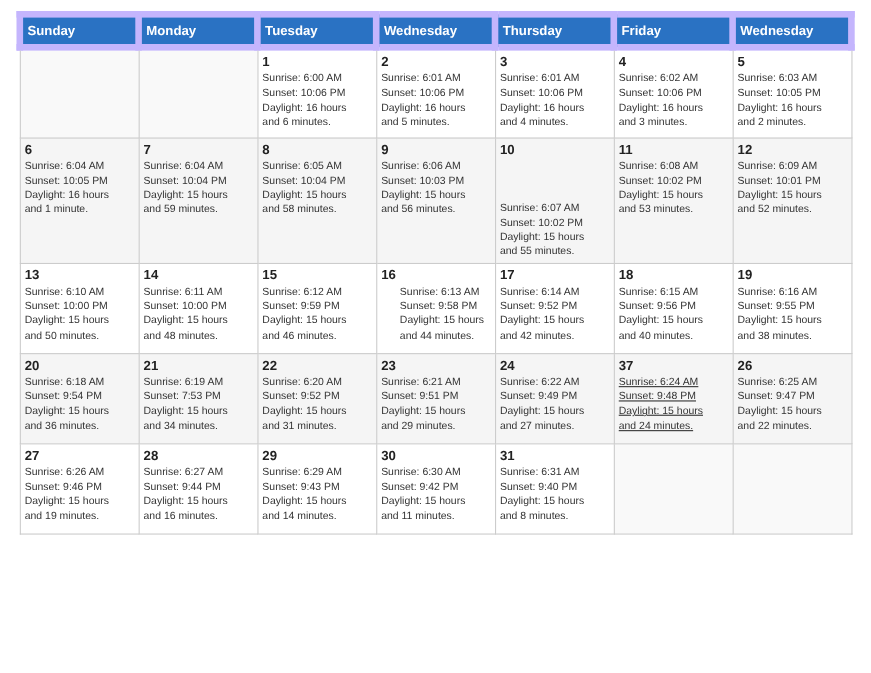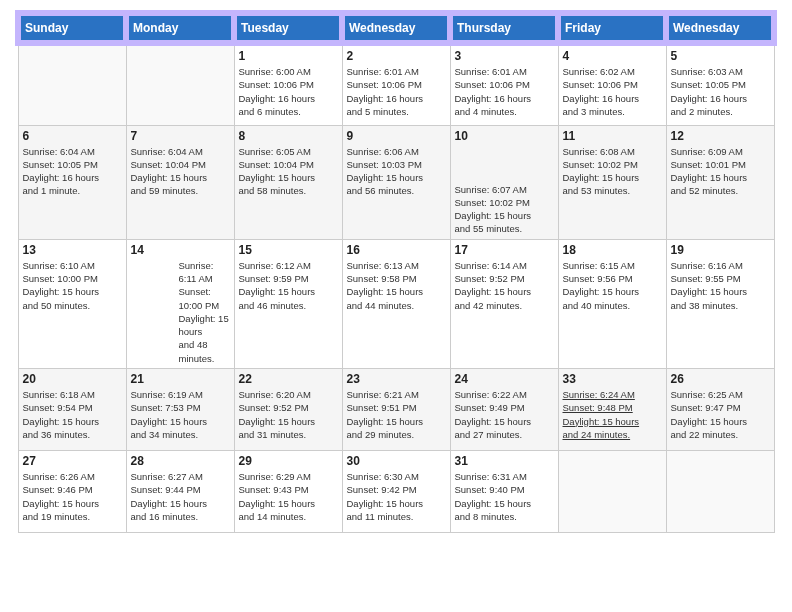--- a/index.html
+++ b/index.html
@@ -210,35 +210,35 @@
         <tr class="row-odd">
           <td>
             <div class="day-number">13</div>
             <div class="day-info" style="white-space: pre-line;">Sunrise: 6:10 AM
 Sunset: 10:00 PM
 Daylight: 15 hours
 and 50 minutes.</div>
           </td>
           <td>
             <div class="day-number">14</div>
-            <div class="day-info" style="white-space: pre-line; margin-left: 48px;">Sunrise: 6:11 AM
+            <div class="day-info" style="white-space: pre-line;">Sunrise: 6:11 AM
 Sunset: 10:00 PM
 Daylight: 15 hours
 and 48 minutes.</div>
           </td>
           <td>
             <div class="day-number">15</div>
             <div class="day-info" style="white-space: pre-line;">Sunrise: 6:12 AM
 Sunset: 9:59 PM
 Daylight: 15 hours
 and 46 minutes.</div>
           </td>
           <td>
             <div class="day-number">16</div>
-            <div class="day-info" style="white-space: pre-line;">Sunrise: 6:13 AM
+            <div class="day-info" style="white-space: pre-line; margin-left: 17px;">Sunrise: 6:13 AM
 Sunset: 9:58 PM
 Daylight: 15 hours
 and 44 minutes.</div>
           </td>
           <td>
             <div class="day-number">17</div>
             <div class="day-info" style="white-space: pre-line;">Sunrise: 6:14 AM
 Sunset: 9:52 PM
 Daylight: 15 hours
 and 42 minutes.</div>
@@ -288,21 +288,21 @@
 and 29 minutes.</div>
           </td>
           <td>
             <div class="day-number">24</div>
             <div class="day-info" style="white-space: pre-line;">Sunrise: 6:22 AM
 Sunset: 9:49 PM
 Daylight: 15 hours
 and 27 minutes.</div>
           </td>
           <td>
-            <div class="day-number">33</div>
+            <div class="day-number">37</div>
             <div class="day-info" style="white-space: pre-line; text-decoration: underline;">Sunrise: 6:24 AM
 Sunset: 9:48 PM
 Daylight: 15 hours
 and 24 minutes.</div>
           </td>
           <td>
             <div class="day-number">26</div>
             <div class="day-info" style="white-space: pre-line;">Sunrise: 6:25 AM
 Sunset: 9:47 PM
 Daylight: 15 hours

